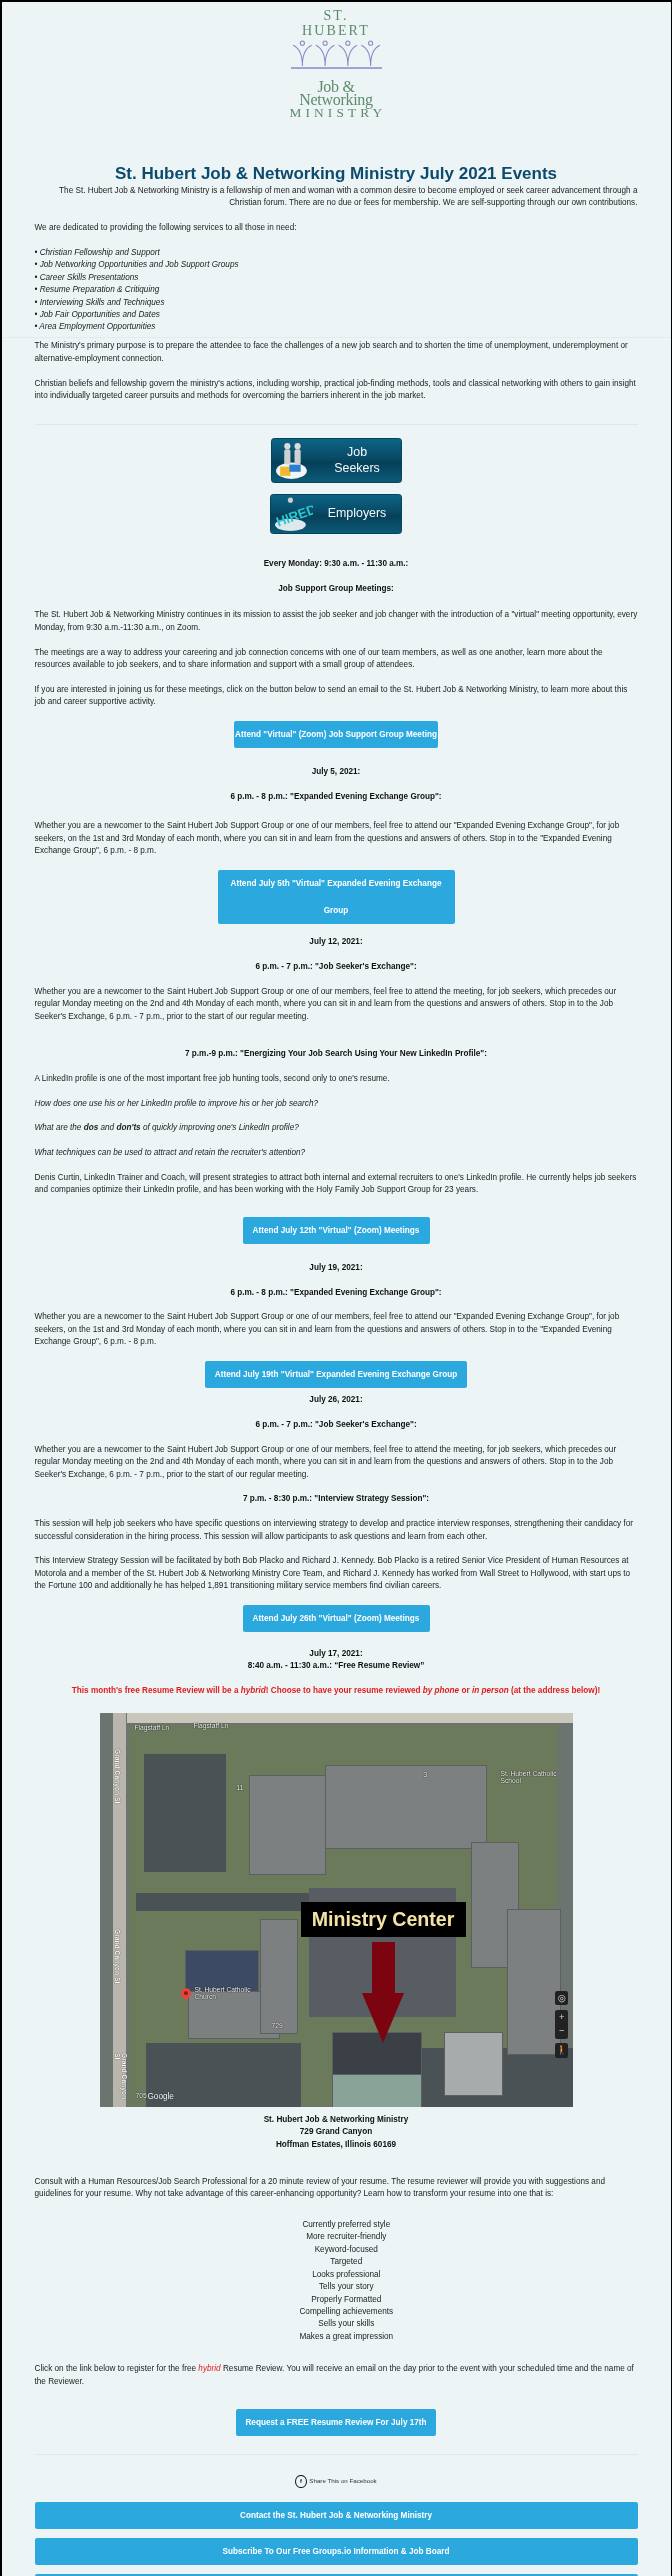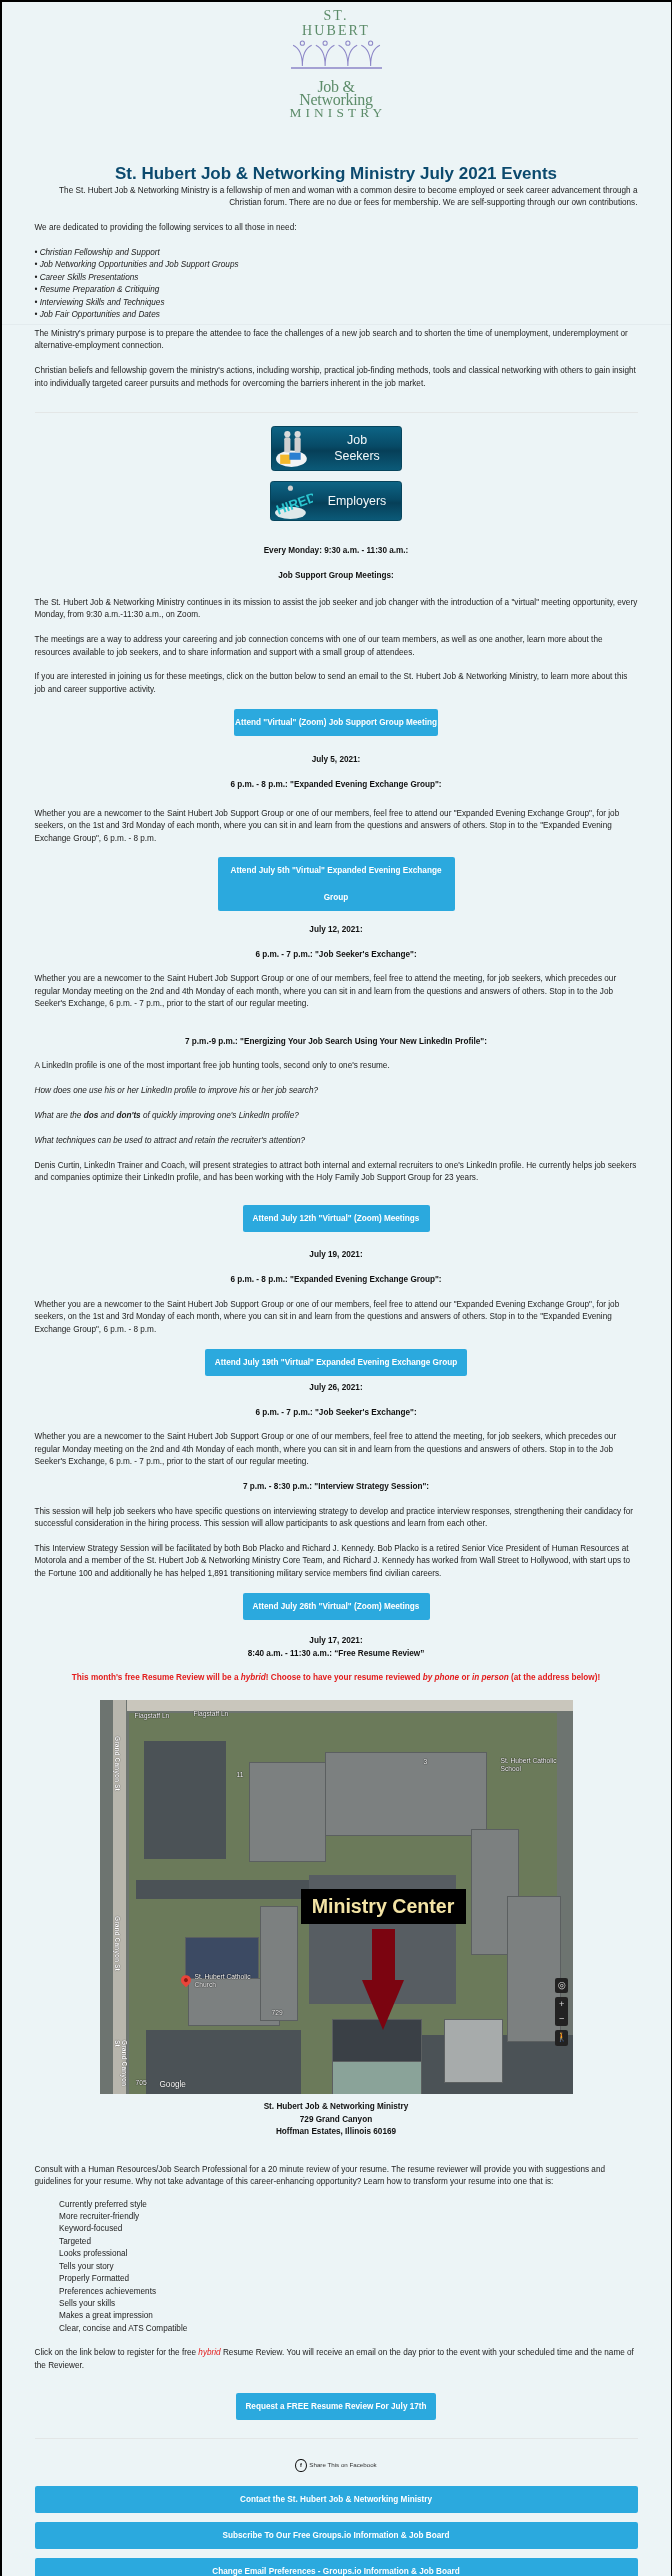--- a/index.html
+++ b/index.html
@@ -54,21 +54,21 @@
     display: table; margin: 0 auto; background: #2ba9de; color: #fff; font-weight: bold;
     font-size: 8.2px; border-radius: 2.1px; text-align: center; padding: 0 9.3px;
     height: 27px; line-height: 27px; text-decoration: none; cursor: pointer;
   }
   .btn.full { display: block; width: auto; border-radius: 2.1px; }
 
   .italic { font-style: italic; }
   .red { color: #e31b1b; }
   .red-center { text-align: center; color: #e31b1b; font-weight: bold; font-size: 8.2px; line-height: 12.4px; margin: 0; }
 
-  ul.disc { margin: 4px; padding-left: 20.6px; font-size: 8.2px; line-height: 12.4px; list-style: none; }
+  ul.disc { margin: 12px; padding-left: 20.6px; font-size: 8.2px; line-height: 12.4px; list-style: none; text-align: center; }
   ul.disc li { position: relative; }
   ul.disc li:before { content: ""; position: absolute; left: -7.2px; top: 5.7px; width: 2.1px; height: 2.1px; border-radius: 1px; background: #f0f4f5; }
 
   .map {
     position: relative; width: 473px; margin: 0 auto; height: 394px;
     background: #6d7470; overflow: hidden;
   }
   .map .road-v { position: absolute; left: 13.4px; top: 0; width: 13.4px; height: 100%; background: #b8b6ad; }
   .map .road-h { position: absolute; left: 27px; top: 0; width: 446px; height: 10.3px; background: #c9c6bc; }
   .map .lawn { position: absolute; background: #6f8456; }
@@ -82,21 +82,21 @@
   .map .ministry-banner {
     position: absolute; left: 201px; top: 189px; width: 165px; height: 35px;
     background: #000; color: #f3e3a4; font-weight: bold; font-size: 19.6px; line-height: 35px; text-align: center;
   }
   .map .arrow-shaft { position: absolute; left: 272px; top: 229px; width: 23px; height: 53px; background: #7b0410; }
   .map .arrow-head { position: absolute; left: 262px; top: 280px; width: 0; height: 0;
     border-left: 21.6px solid transparent; border-right: 21.6px solid transparent; border-top: 50px solid #7b0410; }
   .map .pin { position: absolute; left: 81px; top: 275px; width: 10.3px; height: 10.3px; background: #e9443a; border-radius: 50% 50% 50% 0; transform: rotate(-45deg); }
   .map .pin:after { content: ""; position: absolute; left: 3.1px; top: 3.1px; width: 4.1px; height: 4.1px; border-radius: 2.1px; background: #8c1b14; }
   .map .ctrl { position: absolute; right: 4.1px; width: 13.4px; background: #222; border-radius: 2.1px; color: #ddd; text-align: center; font-size: 9.3px; cursor: pointer; }
-  .map .google { position: absolute; left: 60px; bottom: 5.2px; color: #fff; font-size: 8.2px; text-shadow: 0 0 1px #000; }
+  .map .google { position: absolute; left: 48px; bottom: 5.2px; color: #fff; font-size: 8.2px; text-shadow: 0 0 1px #000; }
 
   .addr { text-align: center; font-weight: bold; font-size: 8.2px; line-height: 12.4px; color: #111; }
 
   .share-fb { text-align: center; font-size: 6.2px; color: #333; }
   .share-fb .c { display: inline-block; width: 9.3px; height: 11.3px; border: 0.8px solid #111; border-radius: 50%; vertical-align: middle; line-height: 11.3px; font-size: 5.7px; font-weight: bold; color: #111; margin-right: 1px;}
 </style>
 </head>
 <body>
 
 <div class="page">
@@ -127,20 +127,21 @@
     <p class="body intro">The St. Hubert Job &amp; Networking Ministry is a fellowship of men and woman with a common desire to become employed or seek career advancement through a Christian forum. There are no due or fees for membership. We are self-supporting through our own contributions.</p>
     <div class="gap24"></div>
     <p class="body">We are dedicated to providing the following services to all those in need:</p>
     <div class="bullets">
       <div>• Christian Fellowship and Support</div>
       <div>• Job Networking Opportunities and Job Support Groups</div>
       <div>• Career Skills Presentations</div>
       <div>• Resume Preparation &amp; Critiquing</div>
       <div>• Interviewing Skills and Techniques</div>
       <div>• Job Fair Opportunities and Dates</div>
+      <div>• Area Employment Opportunities</div>
     </div>
     <div class="hr-light"></div>
     <p class="body">The Ministry's primary purpose is to prepare the attendee to face the challenges of a new job search and to shorten the time of unemployment, underemployment or alternative-employment connection.</p>
     <div class="gap24"></div>
     <p class="body">Christian beliefs and fellowship govern the ministry's actions, including worship, practical job-finding methods, tools and classical networking with others to gain insight into individually targeted career pursuits and methods for overcoming the barriers inherent in the job market.</p>
 
     <div style="height:21.6px"></div>
     <div class="hr-thick"></div>
     <div style="height:13.4px"></div>
 
@@ -308,24 +309,23 @@
     <p class="body">Consult with a Human Resources/Job Search Professional for a 20 minute review of your resume. The resume reviewer will provide you with suggestions and guidelines for your resume. Why not take advantage of this career-enhancing opportunity? Learn how to transform your resume into one that is:</p>
     <div style="height:6.2px"></div>
     <ul class="disc">
       <li>Currently preferred style</li>
       <li>More recruiter-friendly</li>
       <li>Keyword-focused</li>
       <li>Targeted</li>
       <li>Looks professional</li>
       <li>Tells your story</li>
       <li>Properly Formatted</li>
-      <li>Preferences achievements</li>
+      <li>Compelling achievements</li>
       <li>Sells your skills</li>
       <li>Makes a great impression</li>
-      <li>Clear, concise and ATS Compatible</li>
     </ul>
     <div style="height:8.2px"></div>
     <p class="body"><span>Click on the link below to register for the free </span><i class="red">hybrid</i><span> Resume Review. You will receive an email on the day prior to the event with your scheduled time and the name of the Reviewer.</span></p>
     <div style="height:20.6px"></div>
     <a class="btn" style="width:200px;padding:0">Request a FREE Resume Review For July 17th</a>
 
     <div style="height:18.5px"></div>
     <div class="hr-thick"></div>
     <div style="height:19.6px"></div>
 

